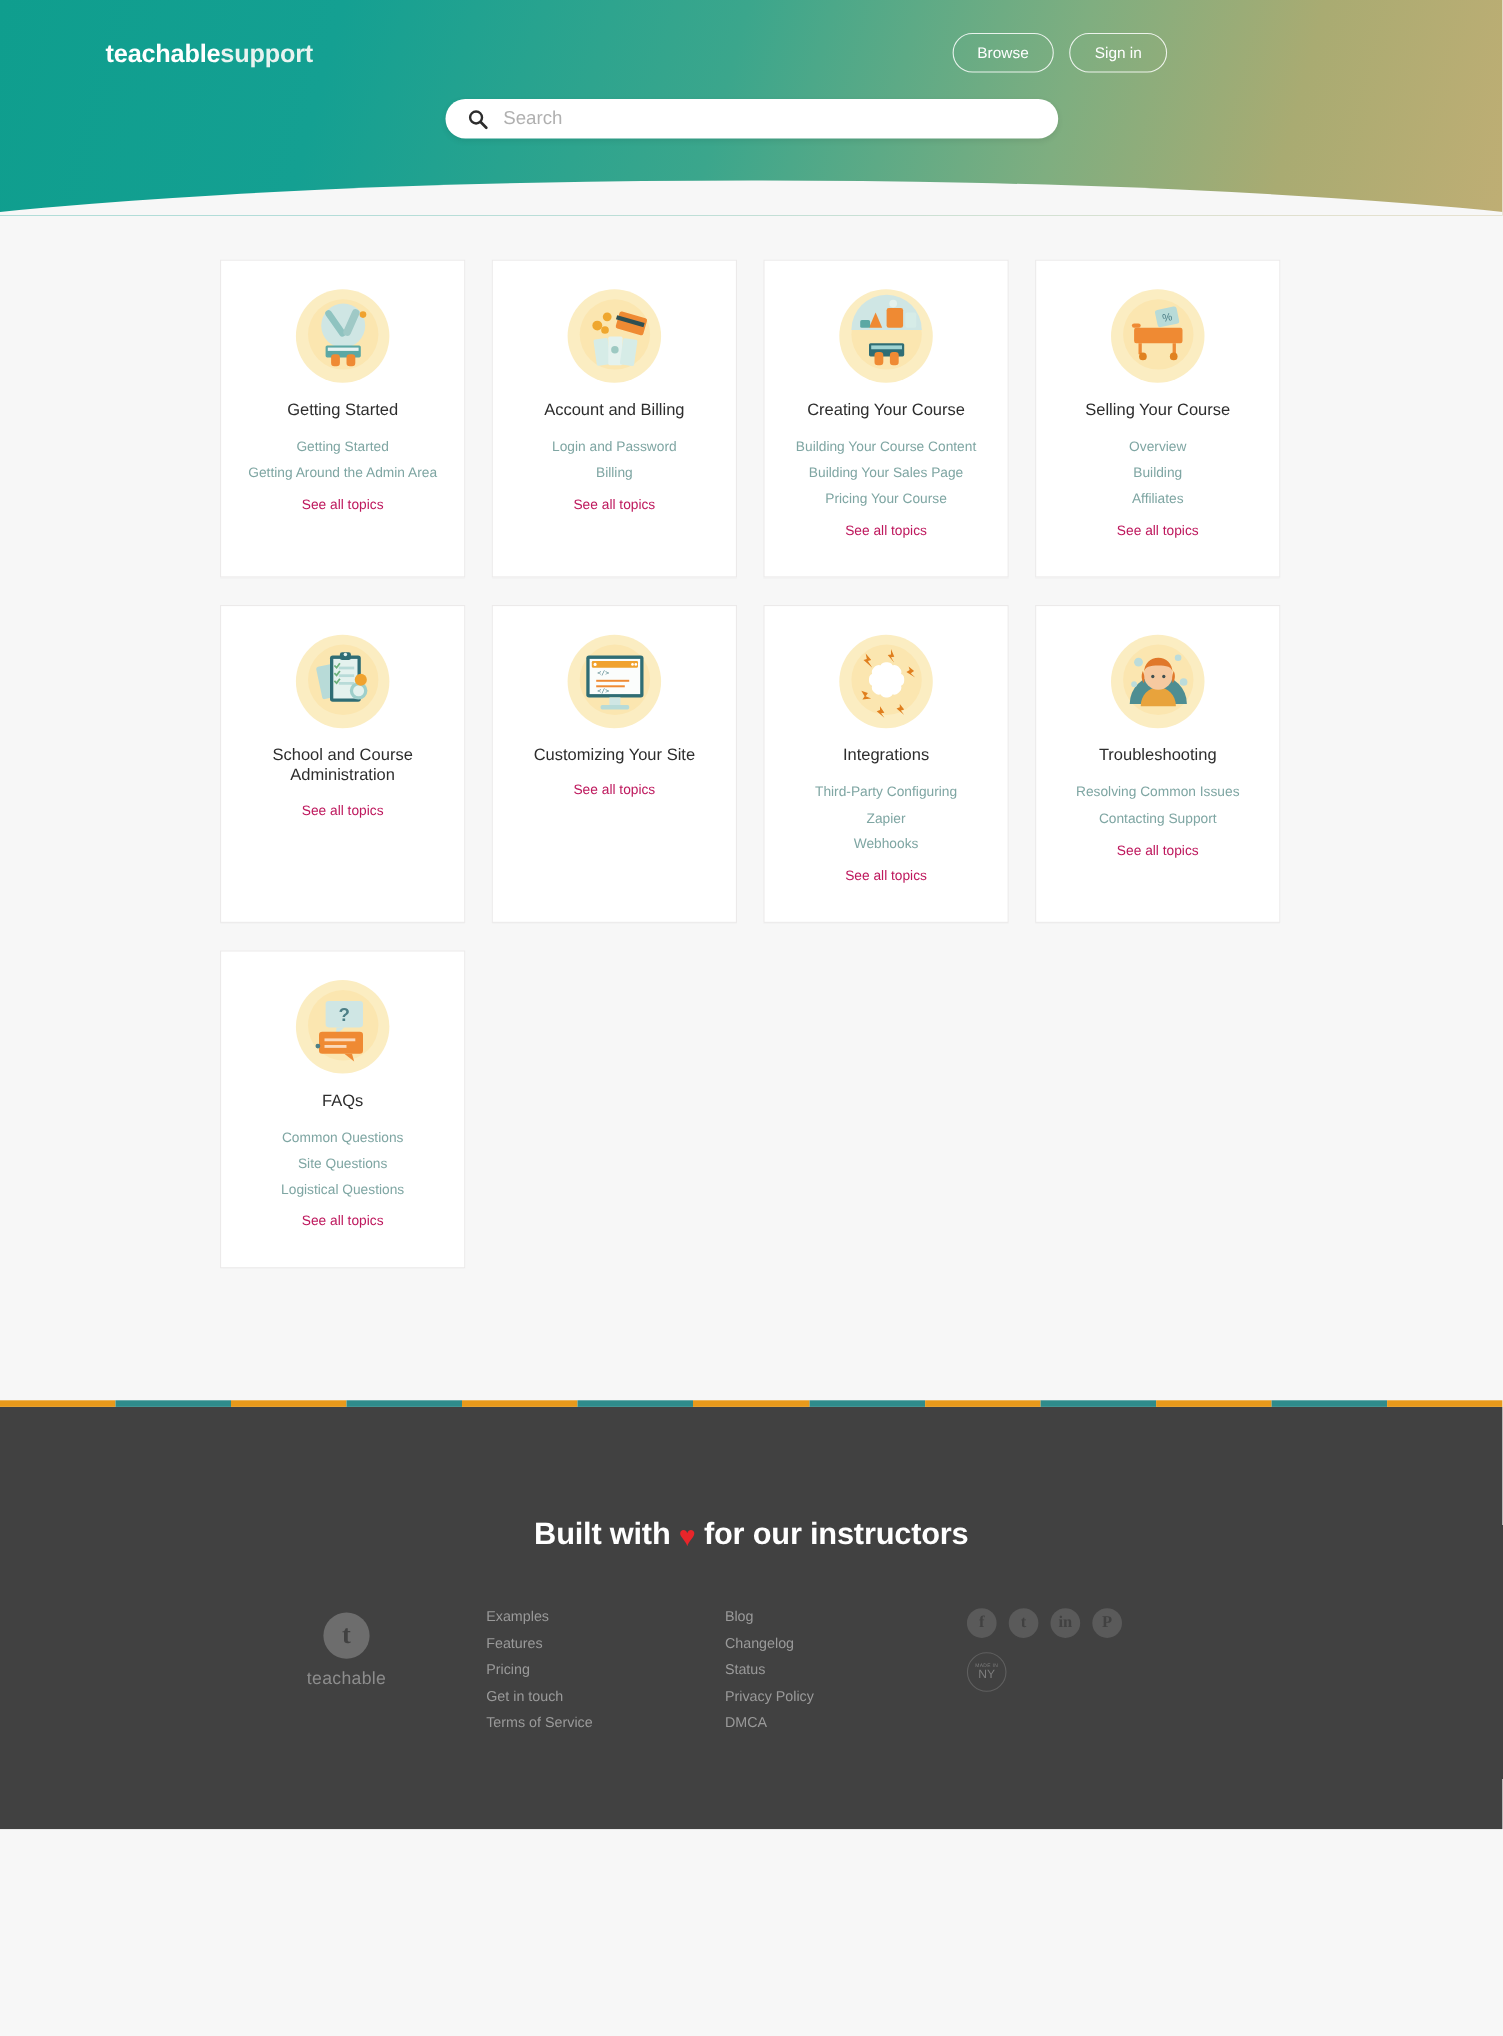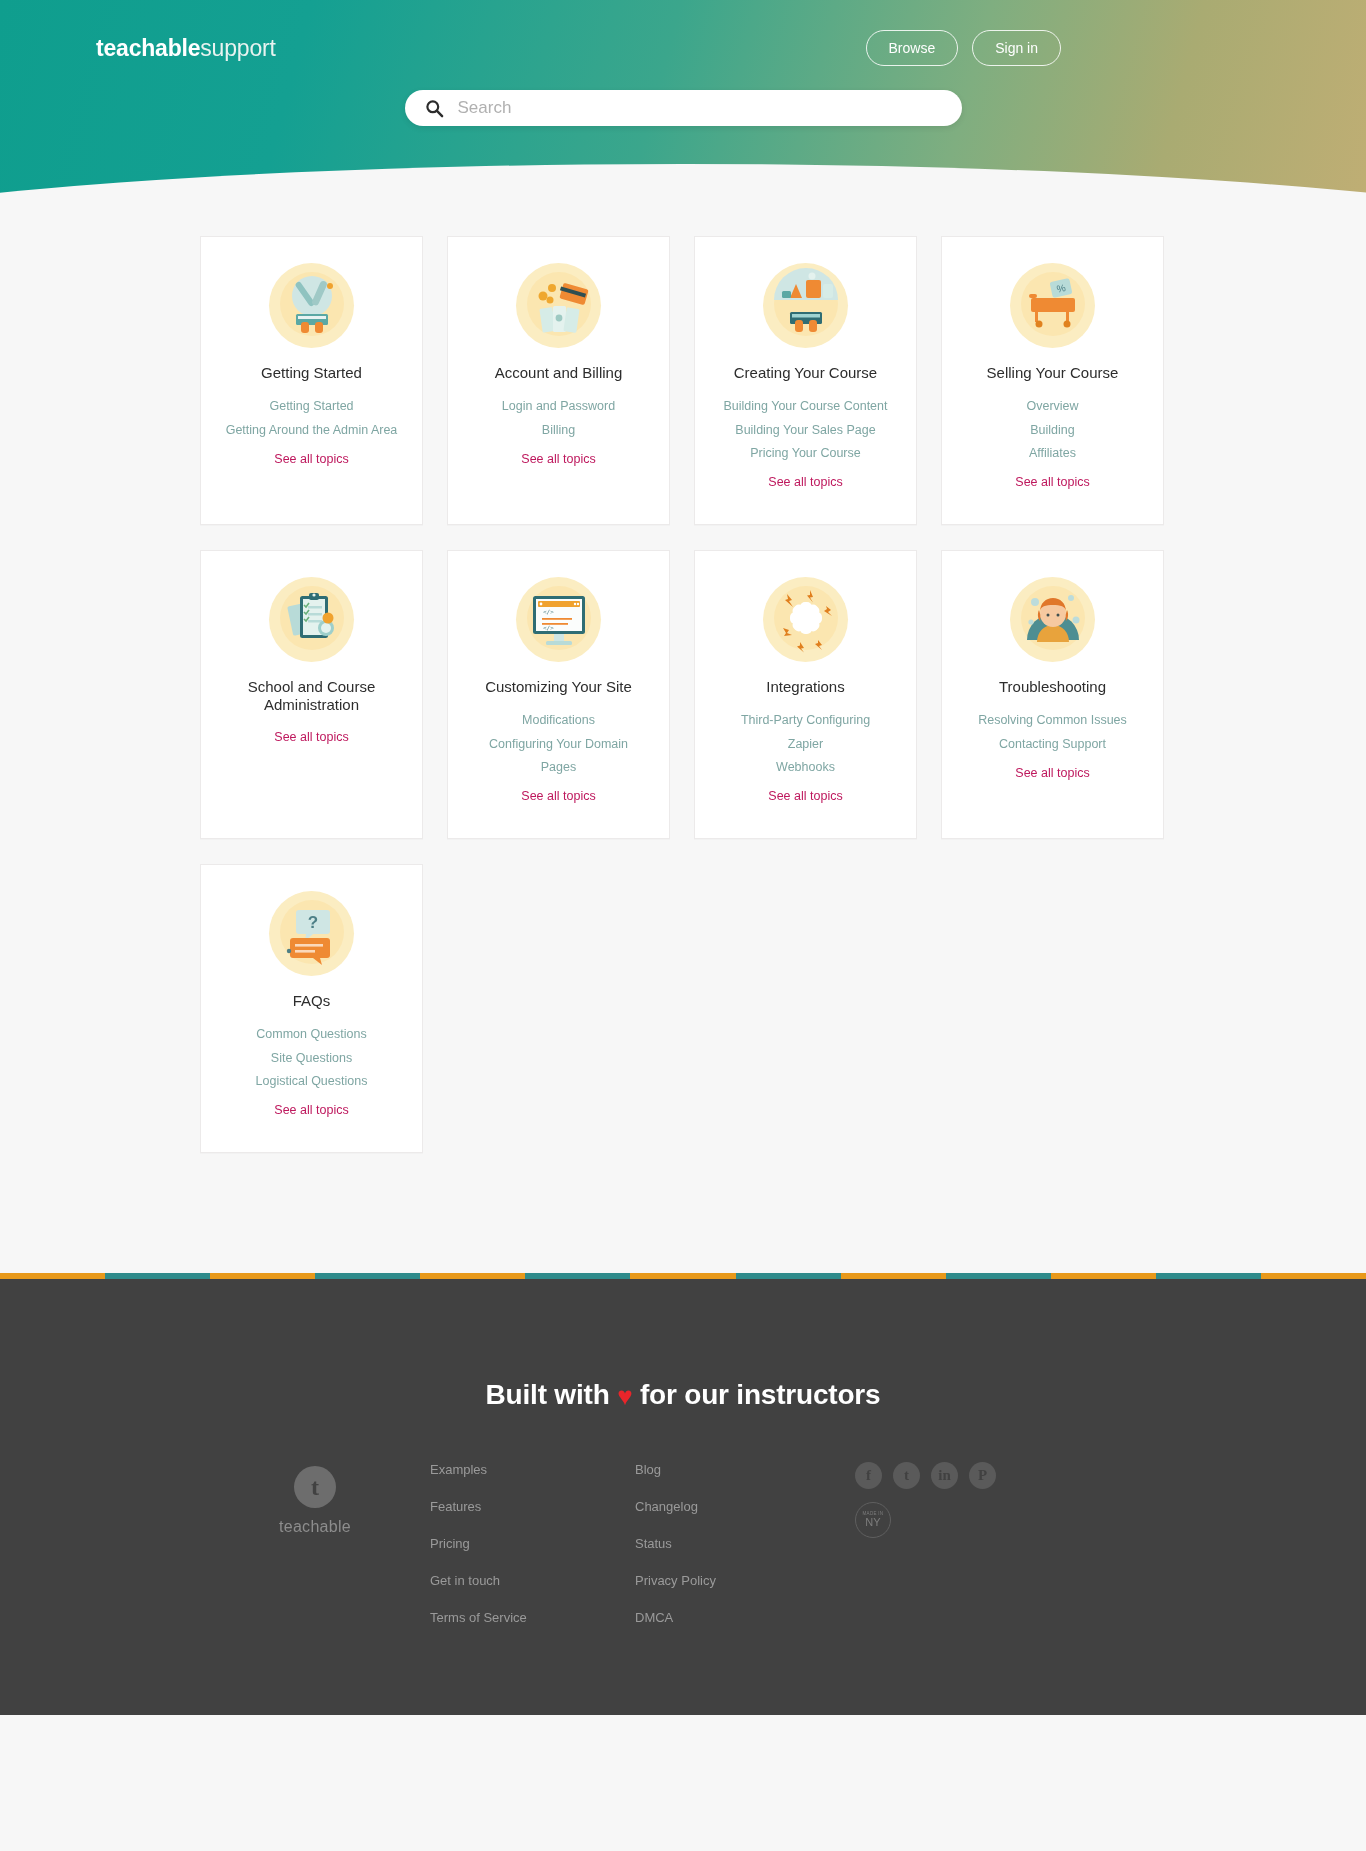--- a/index.html
+++ b/index.html
@@ -31,21 +31,21 @@
   .hero-top{
     position:relative;
     z-index:3;
     display:flex;
     align-items:center;
     justify-content:space-between;
     padding:30px 305px 0 96px;
   }
   .logo{ font-size:23px; letter-spacing:-0.2px; white-space:nowrap; }
   .logo .b{ font-weight:700; color:#ffffff; }
-  .logo .l{ font-weight:400; color:#e8f3f0; }
+  .logo .l{ font-weight:700; color:#e8f3f0; }
   .hero-btns{ display:flex; gap:14px; }
   .pill{
     border:1px solid rgba(255,255,255,.85);
     color:#fff;
     background:transparent;
     border-radius:30px;
     font-size:14px;
     padding:9px 22px;
     cursor:pointer;
     font-family:"Liberation Sans", sans-serif;
@@ -150,21 +150,21 @@
   .fbrand{ width:230px; text-align:center; padding-top:4px; }
   .fbrand .mark{
     width:42px;height:42px;border-radius:50%;
     background:#6d6d6d; color:#414141;
     font-size:24px; font-weight:700;
     display:flex;align-items:center;justify-content:center;
     margin:0 auto 10px;
     font-family:"Liberation Serif", serif;
   }
   .fbrand .nm{ font-size:16px; color:#8d8d8d; letter-spacing:.3px; }
-  .fcol{ width:205px; display:flex; flex-direction:column; gap:22px; }
+  .fcol{ width:205px; display:flex; flex-direction:column; gap:9px;margin-left:12px; }
   .fcol a{ color:#9a9a9a; text-decoration:none; font-size:13px; }
   .fsocial{ flex:1; display:flex; flex-direction:column; align-items:flex-start; padding-left:15px; }
   .sicons{ display:flex; gap:11px; margin-bottom:13px; }
   .sicons span{
     width:27px;height:27px;border-radius:50%;
     background:#5a5a5a; color:#414141;
     display:flex;align-items:center;justify-content:center;
     font-size:15px; font-weight:700; cursor:pointer;
     font-family:"Liberation Serif", serif;
   }
@@ -327,25 +327,20 @@
             <circle cx="59" cy="24" r="1.2" fill="#fff"></circle>
             <text x="24" y="34" font-size="6" fill="#4d7f86" font-family="monospace">&lt;/&gt;</text>
             <rect x="23" y="38" width="30" height="1.8" fill="#ef8a33"></rect>
             <rect x="23" y="43" width="26" height="1.8" fill="#ef8a33"></rect>
             <text x="24" y="50" font-size="6" fill="#4d7f86" font-family="monospace">&lt;/&gt;</text>
             <rect x="35" y="54" width="10" height="8" fill="#cfe6e4"></rect>
             <rect x="27" y="61" width="26" height="4" rx="1.5" fill="#b8dbd8"></rect>
           </svg>
         </div>
         <h3>Customizing Your Site</h3>
-        <div class="links">
-          <a href="#">Modifications</a>
-          <a href="#">Configuring Your Domain</a>
-          <a href="#">Pages</a>
-        </div>
         <a href="#" class="see">See all topics</a>
       </div>
       <div class="card">
         <div class="ico">
           <svg viewBox="0 0 80 80" width="80" height="80">
             <circle cx="40" cy="38" r="32" fill="#fbe6b0"></circle>
             <g fill="#ffffff">
               <rect x="34" y="22" width="12" height="32" rx="5"></rect>
               <rect x="24" y="32" width="32" height="12" rx="5"></rect>
               <rect x="34" y="22" width="12" height="32" rx="5" transform="rotate(45 40 38)"></rect>

